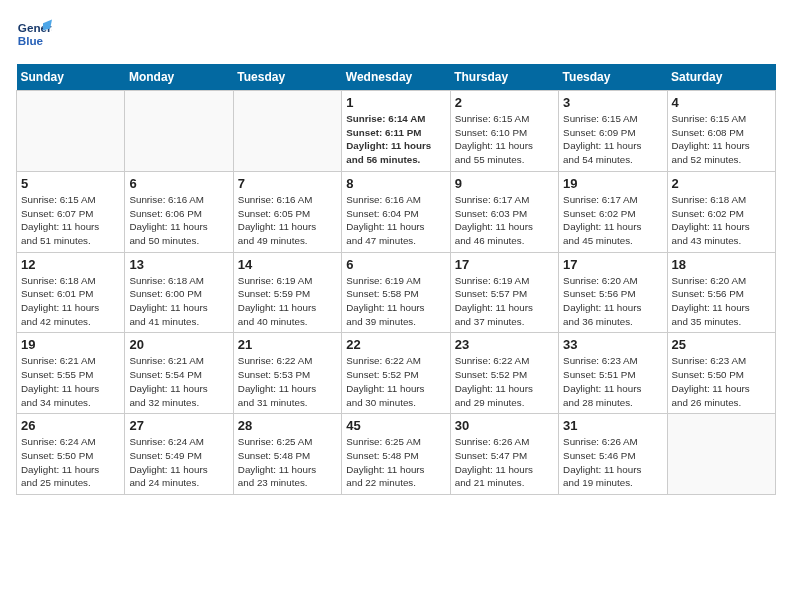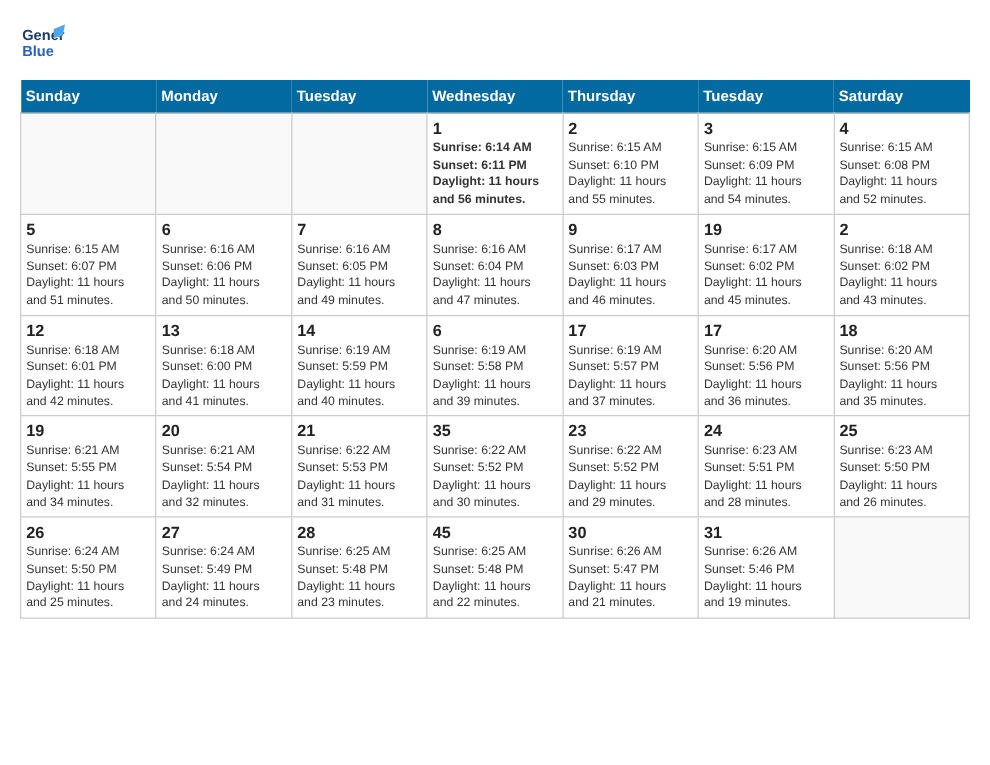--- a/index.html
+++ b/index.html
@@ -257,35 +257,35 @@
 and 32 minutes.</div>
         </td>
         <td>
           <div class="day-number">21</div>
           <div class="day-info" style="white-space: pre-line;">Sunrise: 6:22 AM
 Sunset: 5:53 PM
 Daylight: 11 hours
 and 31 minutes.</div>
         </td>
         <td>
-          <div class="day-number">35</div>
+          <div class="day-number">22</div>
           <div class="day-info" style="white-space: pre-line;">Sunrise: 6:22 AM
 Sunset: 5:52 PM
 Daylight: 11 hours
 and 30 minutes.</div>
         </td>
         <td>
           <div class="day-number">23</div>
           <div class="day-info" style="white-space: pre-line;">Sunrise: 6:22 AM
 Sunset: 5:52 PM
 Daylight: 11 hours
 and 29 minutes.</div>
         </td>
         <td>
-          <div class="day-number">24</div>
+          <div class="day-number">33</div>
           <div class="day-info" style="white-space: pre-line;">Sunrise: 6:23 AM
 Sunset: 5:51 PM
 Daylight: 11 hours
 and 28 minutes.</div>
         </td>
         <td>
           <div class="day-number">25</div>
           <div class="day-info" style="white-space: pre-line;">Sunrise: 6:23 AM
 Sunset: 5:50 PM
 Daylight: 11 hours

